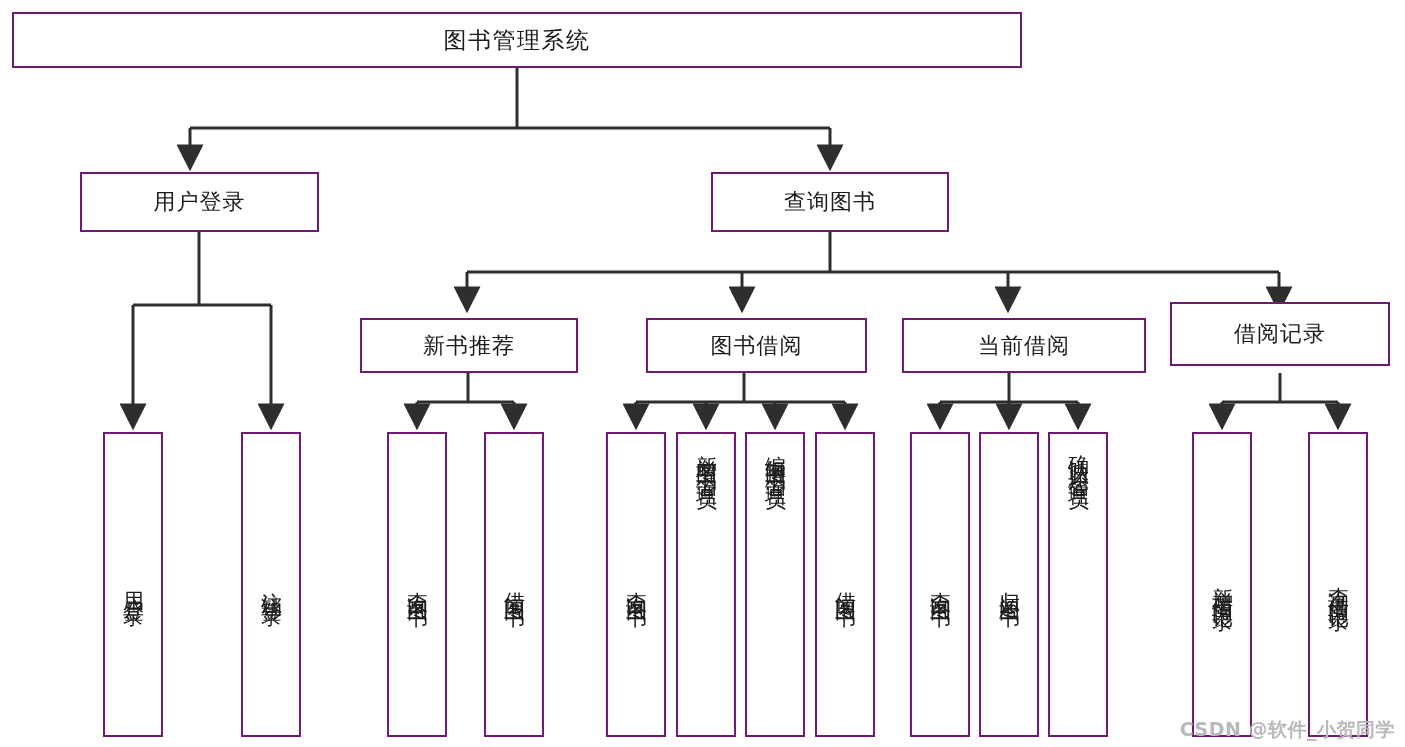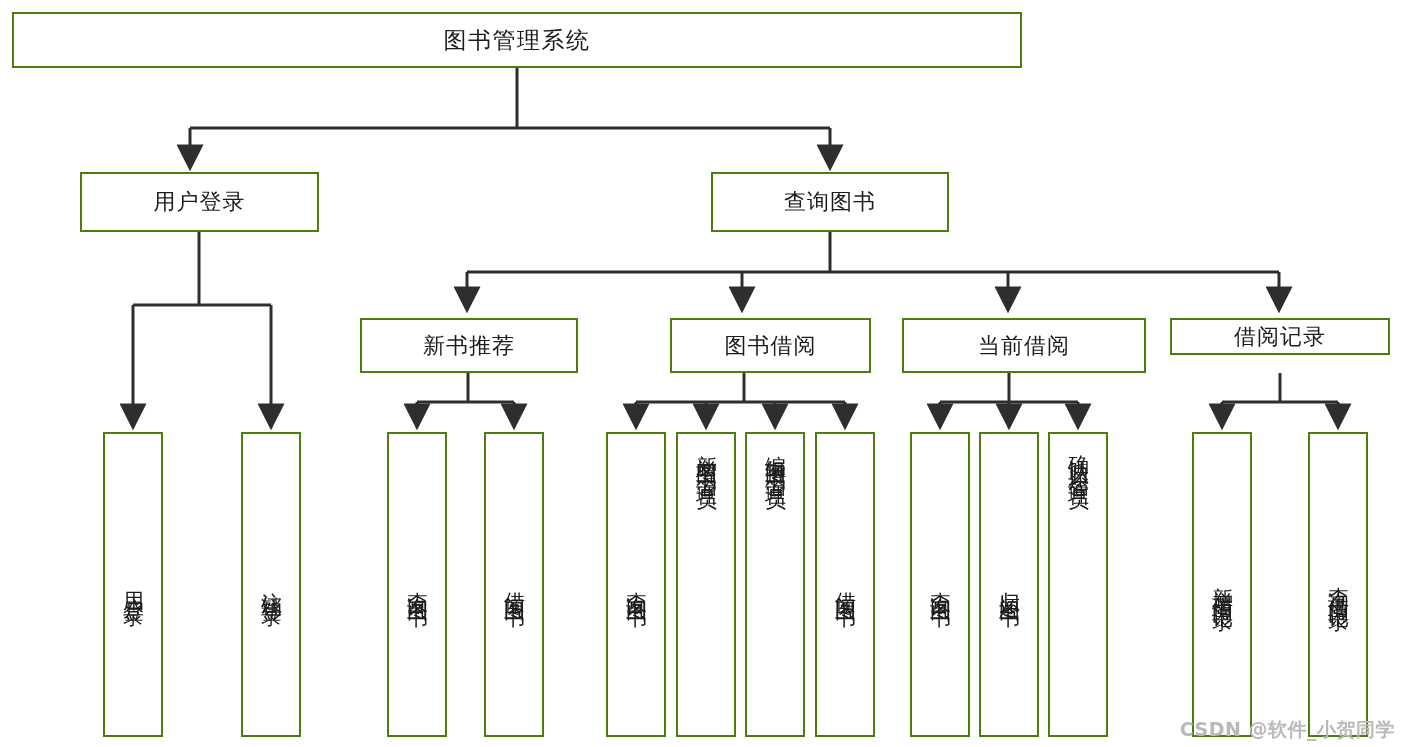--- a/index.html
+++ b/index.html
@@ -23,21 +23,21 @@
     left: 0;
     top: 0;
     width: 1405px;
     height: 747px;
     pointer-events: none;
   }
   .node {
     position: absolute;
     box-sizing: border-box;
     background: #ffffff;
-    border: 2px solid #4d7c0f;
+    border: 2px solid #701a75;
     display: flex;
     align-items: center;
     justify-content: center;
     color: #1b1b1b;
     z-index: 2;
   }
   .node .label {
     white-space: nowrap;
     line-height: 1.05;
   }
@@ -149,29 +149,29 @@
   </div>
 
   <div class="node h" style="left:711px; top:172px; width:238px; height:60px;">
     <span class="label">查询图书</span>
   </div>
 
   <div class="node h" style="left:360px; top:318px; width:218px; height:55px;">
     <span class="label">新书推荐</span>
   </div>
 
-  <div class="node h" style="left:670px; top:318px; width:201px; height:55px;">
+  <div class="node h" style="left:646px; top:318px; width:221px; height:55px;">
     <span class="label">图书借阅</span>
   </div>
 
   <div class="node h" style="left:902px; top:318px; width:244px; height:55px;">
     <span class="label">当前借阅</span>
   </div>
 
-  <div class="node h" style="left:1170px; top:318px; width:220px; height:37px;text-align:center;">
+  <div class="node h" style="left:1170px; top:302px; width:220px; height:64px;text-align:center;">
     <span class="label">借阅记录</span>
   </div>
 
   <div class="node v centered" style="left:103px; top:432px; width:60px; height:305px;">
     <span class="label">用户登录</span>
   </div>
 
   <div class="node v centered" style="left:241px; top:432px; width:60px; height:305px;">
     <span class="label">注销登录</span>
   </div>

